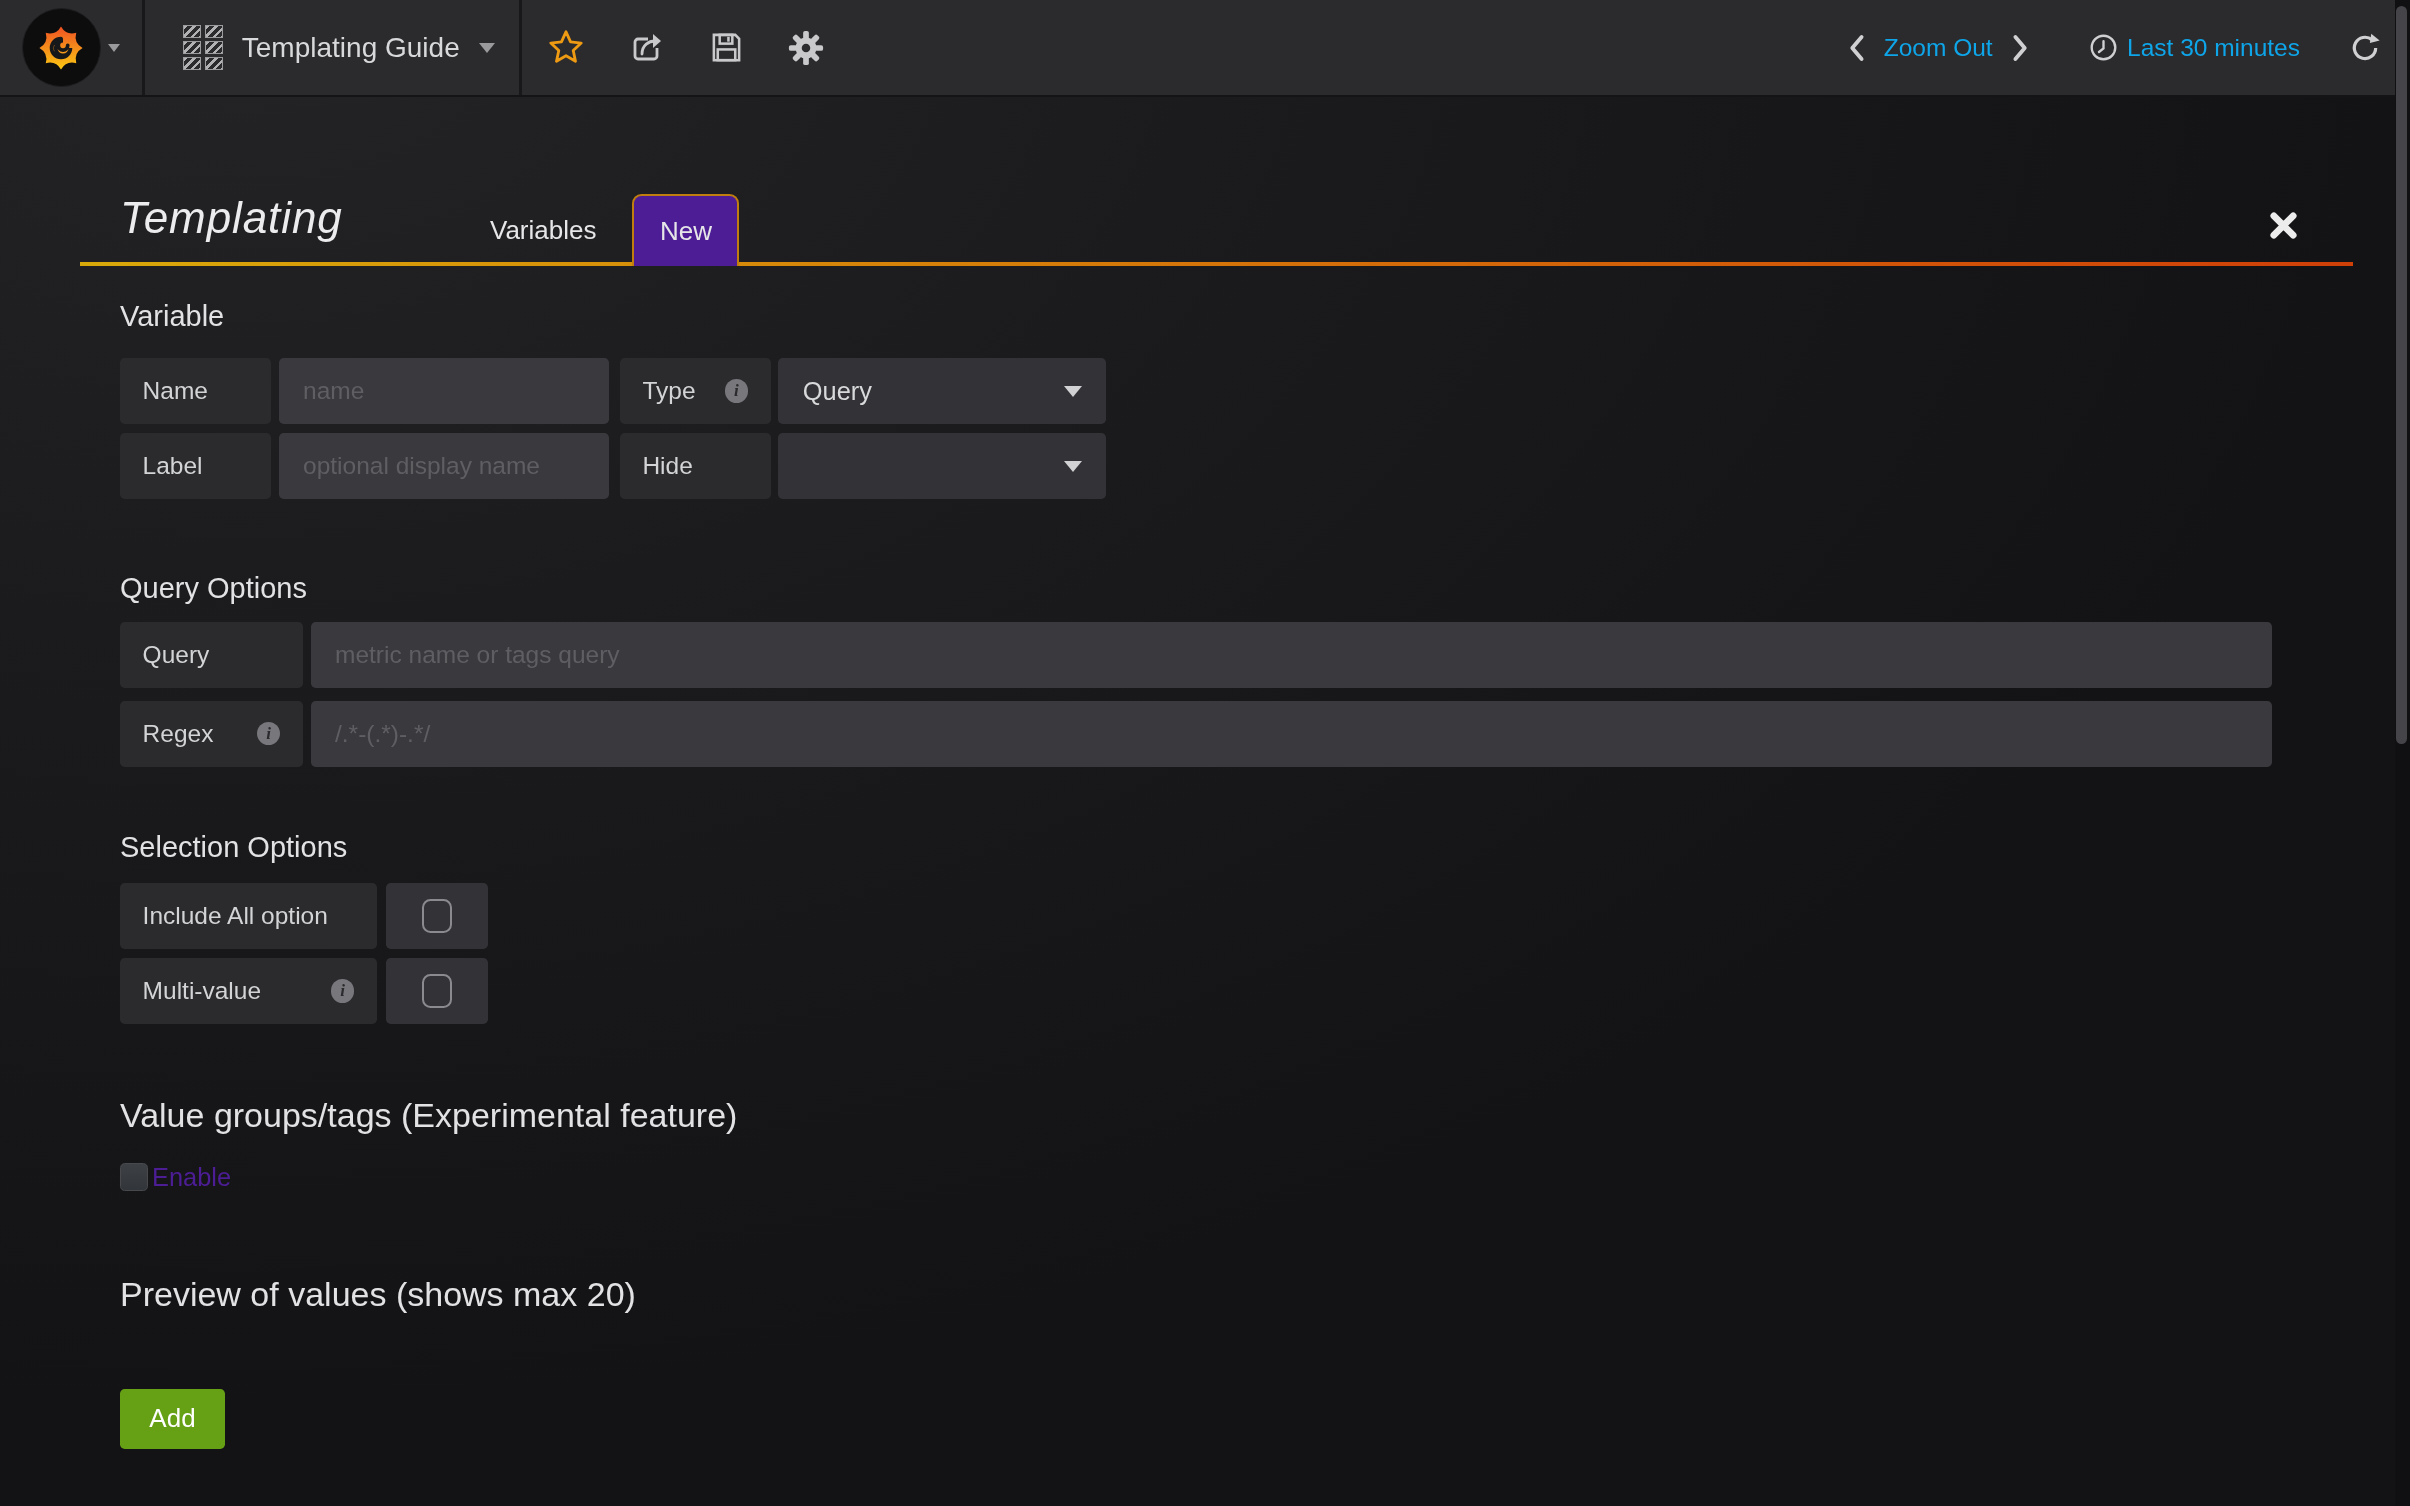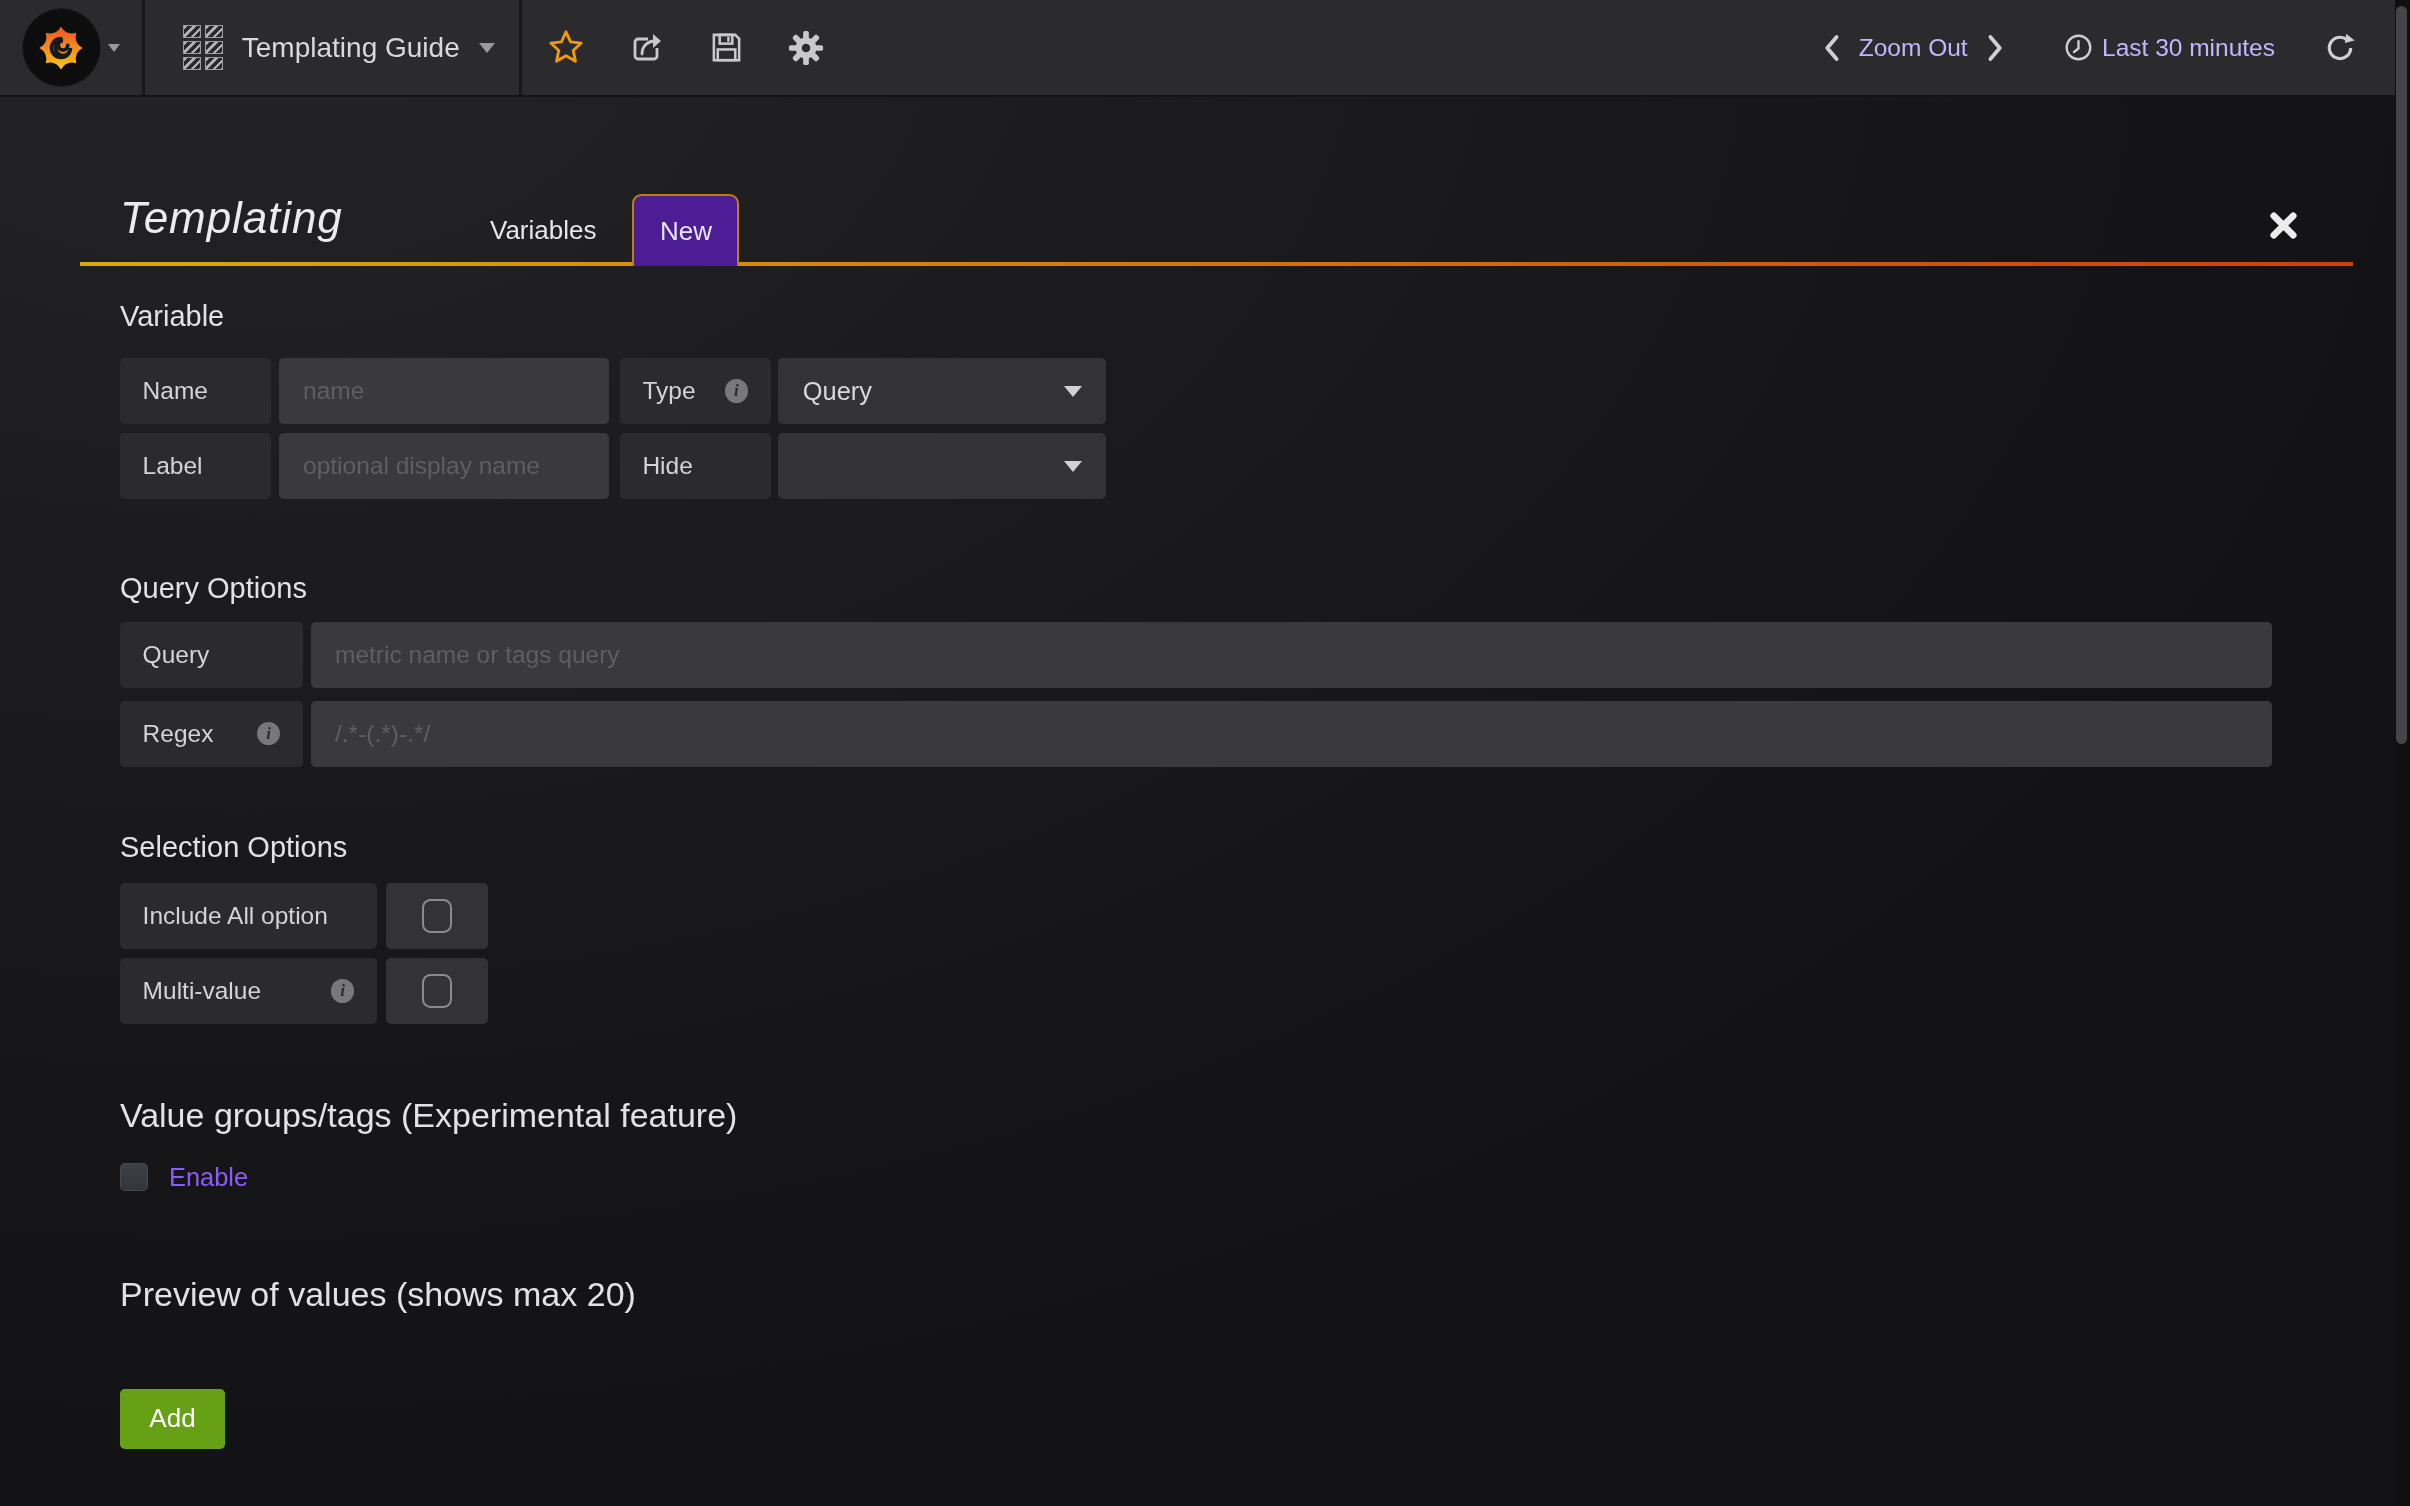--- a/index.html
+++ b/index.html
@@ -15,21 +15,21 @@
   .nav-sec { display:flex; align-items:center; }
   .nav-logo-sec { width:145px; justify-content:center; gap:7.5px; border-right:3.8px solid #18181a; cursor:pointer; }
   .logo-circle { width:79px; height:79px; border-radius:50%; background:#0d0d0e; border:1.9px solid #1e1e20; display:flex; align-items:center; justify-content:center; }
   .caret { width:0; height:0; border-left:8.5px solid transparent; border-right:8.5px solid transparent; border-top:10.4px solid #9a9a9c; }
   .nav-title-sec { gap:19px; padding:0 24.5px 0 38px; border-right:3.8px solid #18181a; cursor:pointer; }
   .grid-icon { display:grid; grid-template-columns:18px 18px; grid-auto-rows:12.2px; gap:3.8px; }
   .grid-cell { background:repeating-linear-gradient(135deg,#b2b2b4 0 2.4px, transparent 2.4px 6.1px); border:0.9px solid #9c9c9e; }
   .nav-title { font-size:28px; color:#d8d9da; }
   .nav-icons { display:flex; align-items:center; gap:43px; padding-left:24.5px; }
   .nav-icon-btn { display:flex; align-items:center; justify-content:center; cursor:pointer; }
-  .nav-right { margin-left:auto; display:flex; align-items:center; padding-right:55px; font-size:24.5px; color:#c4b5fd; }
+  .nav-right { margin-left:auto; display:flex; align-items:center; padding-right:30px; font-size:24.5px; color:#0ea5e9; }
   .mr10{margin-right:9.4px} .mr20{margin-right:19px} .mr52{margin-right:49px} .mr64{margin-right:60px}
 
   
   .page-header { position:relative; margin:0 58px 0 80px; height:169px; }
   .underline { position:absolute; left:0; right:0; bottom:0; height:3.8px; background:linear-gradient(to right,#d9a90a,#cf3f08); z-index:1; }
   .page-title { position:absolute; left:40px; bottom:22.6px; font-size:44px; font-style:italic; font-weight:400; color:#ececee; letter-spacing:0.9px; }
   .tabs { position:absolute; left:374px; bottom:0; display:flex; align-items:flex-end; }
   .tab { height:72px; display:flex; align-items:center; justify-content:center; font-size:26px; color:#e6e6e8; cursor:pointer; }
   .tab-plain { padding:0 36px; }
   .tab-active { width:107px; border:2.8px solid #bf7e0e; border-bottom:none; border-radius:9.4px 9.4px 0 0; background:#4c1d95; position:relative; z-index:2; }
@@ -56,21 +56,21 @@
   .w160{width:151px} .w194{width:183px} .w184{width:173px} .w273{width:257px}
   .w350{width:330px} .w348{width:328px} .w372{width:350px} .w382{width:360px}
   .wide{flex:1 1 auto}
   .ml8{margin-left:7.5px} .ml12{margin-left:11.3px} .ml10{margin-left:9.4px}
   .info-icon { margin-left:auto; width:23.5px; height:23.5px; border-radius:50%; background:#77777c; color:#2b2b2d; display:flex; align-items:center; justify-content:center; font-size:17px; font-weight:bold; font-family:"Liberation Serif",serif; font-style:italic; cursor:pointer; }
   .info-icon::before { content:"i"; }
 
   .cb-wrap { width:102px; height:66px; background:#333337; border-radius:4.7px; display:flex; align-items:center; justify-content:center; cursor:pointer; }
   .cb-box { width:30px; height:34px; border:2.8px solid #8a8a8f; border-radius:8.5px; }
 
-  .enable-row { margin-top:28px; display:flex; align-items:center; gap:21px; font-size:25.4px; color:#8b5cf6; }
+  .enable-row { margin-top:28px; display:flex; align-items:center; gap:4px; font-size:25.4px; color:#4c1d95; }
   .enable-cb { width:28px; height:28px; border-radius:4.7px; background:linear-gradient(#3d4146,#323539); border:0.9px solid #47494d; cursor:pointer; }
 
   .add-btn { margin-top:75px; width:105px; height:60px; background:#65a015; border:none; border-radius:4.7px; color:#ffffff; font-size:26px; font-family:"Liberation Sans",sans-serif; cursor:pointer; display:block; }
 
   
   .scrollbar { position:fixed; top:0; right:0; width:15px; height:1507px; background:#101012; z-index:10; }
   .scroll-thumb { position:absolute; top:5.6px; left:0.9px; width:11.3px; height:738px; background:#454549; border-radius:5.6px; }
 </style>
 </head>
 <body>

